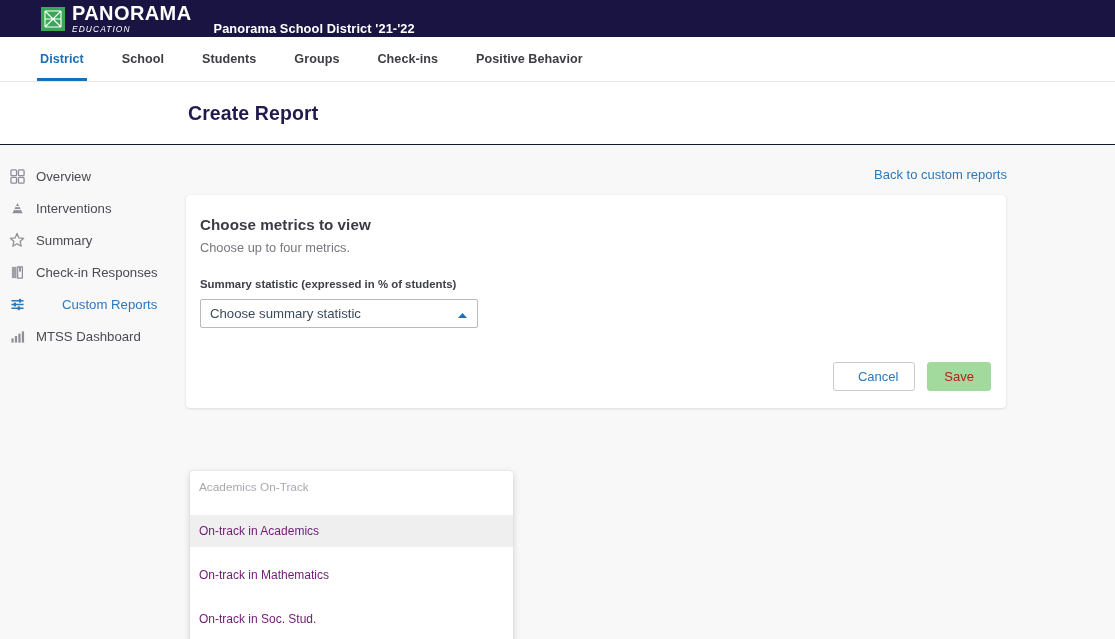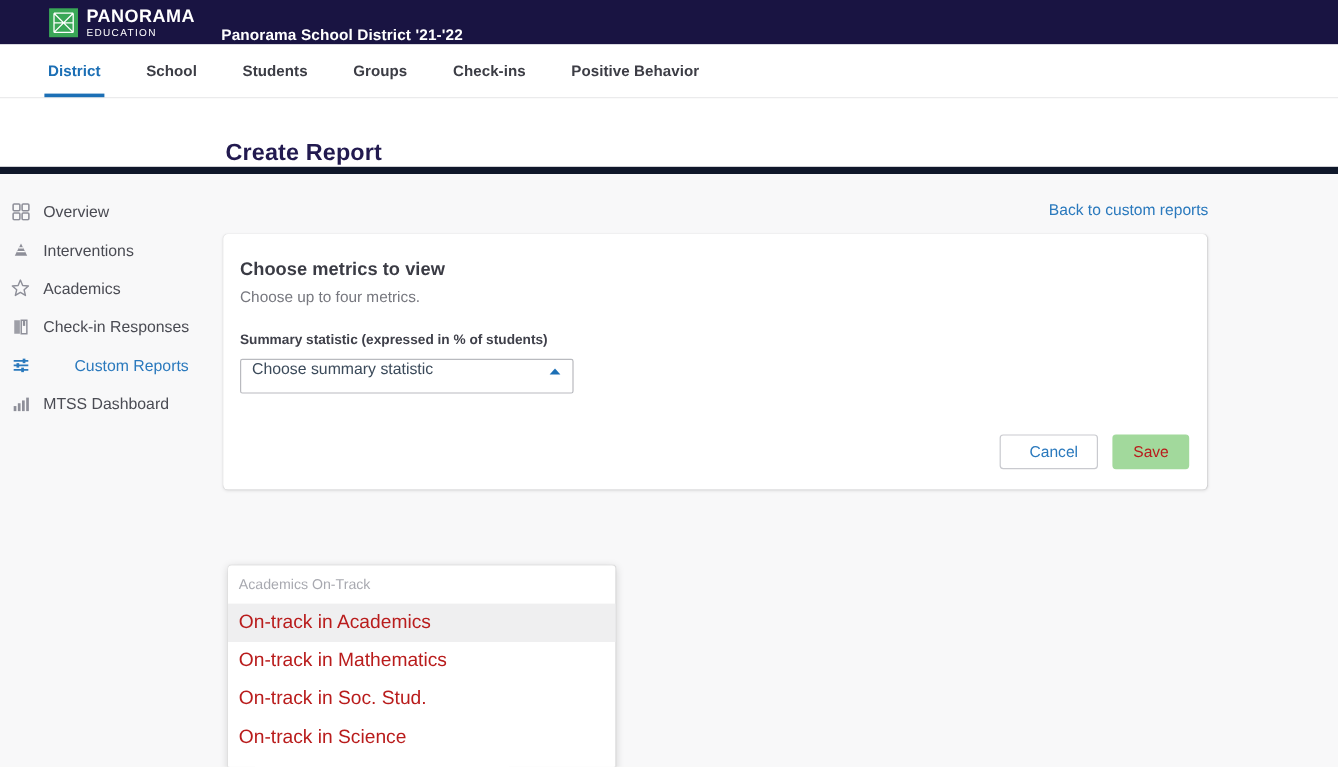--- a/index.html
+++ b/index.html
@@ -32,30 +32,31 @@
     width: 24px;
     height: 24px;
     background: #3aa757;
     position: relative;
     flex: none;
   }
   .logo-mark svg { display: block; }
   .logo-text { display: flex; flex-direction: column; line-height: 1; }
   .logo-main {
     color: #ffffff;
-    font-size: 15px;
+    font-size: 20px;
     font-weight: bold;
     letter-spacing: 0.4px;
   }
   .logo-sub {
     color: #ffffff;
     font-size: 8.4px;
     font-weight: normal;
     letter-spacing: 1.1px;
     margin-top: 2px;
+    font-style: italic;
   }
   .district-name {
     color: #ffffff;
     font-size: 12.8px;
     font-weight: bold;
     margin-left: 22px;
     letter-spacing: 0.1px;
     margin-top: 20px;
   }
 
@@ -89,23 +90,23 @@
     bottom: 0;
     height: 3px;
     background: #1c6fb5;
   }
 
   
   .titleband {
     height: 63px;
     background: #ffffff;
     display: flex;
-    align-items: flex-end;
+    align-items: center;
     padding-left: 188px;
-    border-bottom: 6px solid #0f172a;
+    border-bottom: 1px solid #0f172a;
   }
   .page-title {
     font-size: 19.5px;
     font-weight: bold;
     color: #221a4f;
     letter-spacing: 0.1px;
   }
 
   
   .content {
@@ -187,20 +188,21 @@
 
   
   .select-box {
     margin-top: 9px;
     width: 278px;
     height: 29px;
     border: 1px solid #b9babf;
     border-radius: 2px;
     background: #ffffff;
     display: flex;
+    align-items: center;
     justify-content: space-between;
     padding: 0 9px 0 9px;
     cursor: pointer;
   }
   .select-value {
     font-size: 13.2px;
     color: #3b4a5a;
   }
   .caret-up { display: block; }
 
@@ -223,23 +225,24 @@
     align-items: center;
     padding-left: 9px;
     font-size: 11.8px;
     color: #a8a9b0;
   }
   .dd-item {
     height: 32px;
     display: flex;
     align-items: center;
     padding-left: 9px;
-    font-size: 16px;
-    color: #b91c1c;
-    cursor: pointer;
+    font-size: 12px;
+    color: #701a75;
+    cursor: pointer;
+    margin-top: 12px;
   }
   .dd-item.highlight { background: #efeff0; }
 
   
   .btn-row {
     position: absolute;
     right: 15px;
     top: 167px;
     display: flex;
     gap: 12px;
@@ -326,21 +329,21 @@
       </span>
       <span>Interventions</span>
     </div>
 
     <div class="side-item">
       <span class="side-icon">
         <svg width="16" height="16" viewBox="0 0 16 16">
           <path d="M8 1.4 L9.9 5.9 L14.7 6.3 L11.1 9.5 L12.2 14.2 L8 11.7 L3.8 14.2 L4.9 9.5 L1.3 6.3 L6.1 5.9 Z" fill="none" stroke="currentColor" stroke-width="1.2" stroke-linejoin="round"></path>
         </svg>
       </span>
-      <span>Academics</span>
+      <span>Summary</span>
     </div>
 
     <div class="side-item">
       <span class="side-icon">
         <svg width="15" height="15" viewBox="0 0 16 16">
           <rect x="2" y="2" width="5" height="12" fill="currentColor" opacity="0.85"></rect>
           <rect x="8.2" y="2" width="5" height="12" fill="none" stroke="currentColor" stroke-width="1.3"></rect>
           <rect x="9.7" y="2" width="2" height="5" fill="currentColor"></rect>
         </svg>
       </span>

